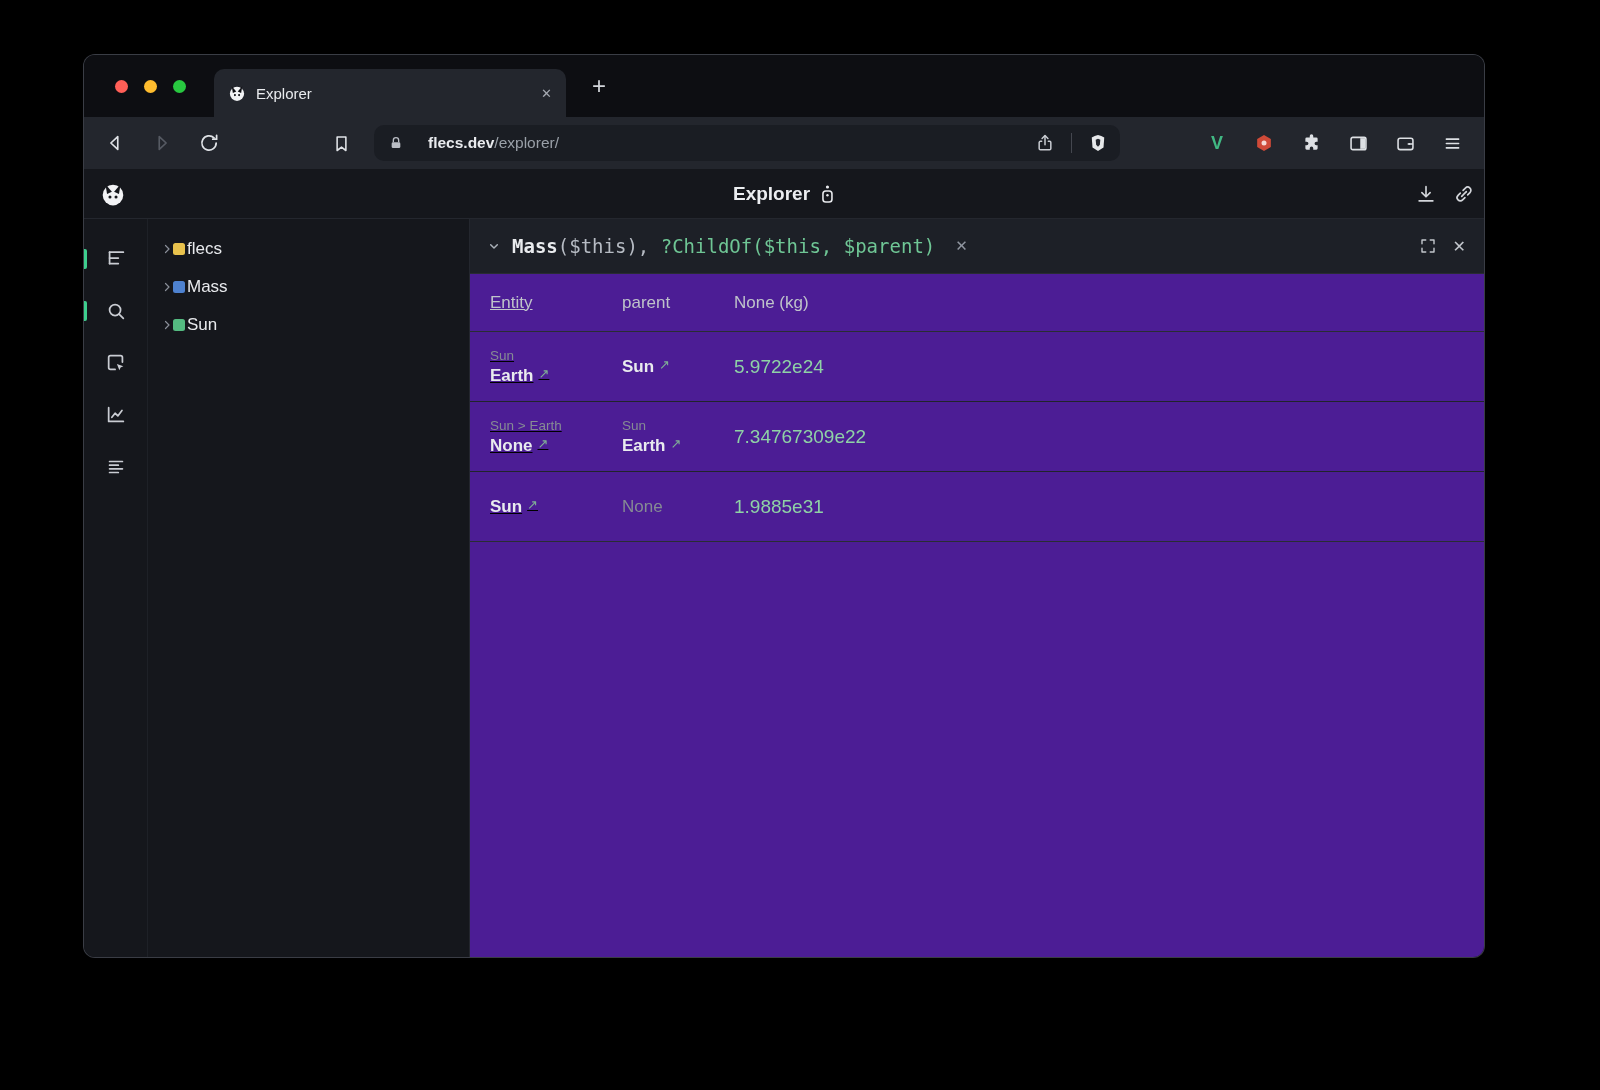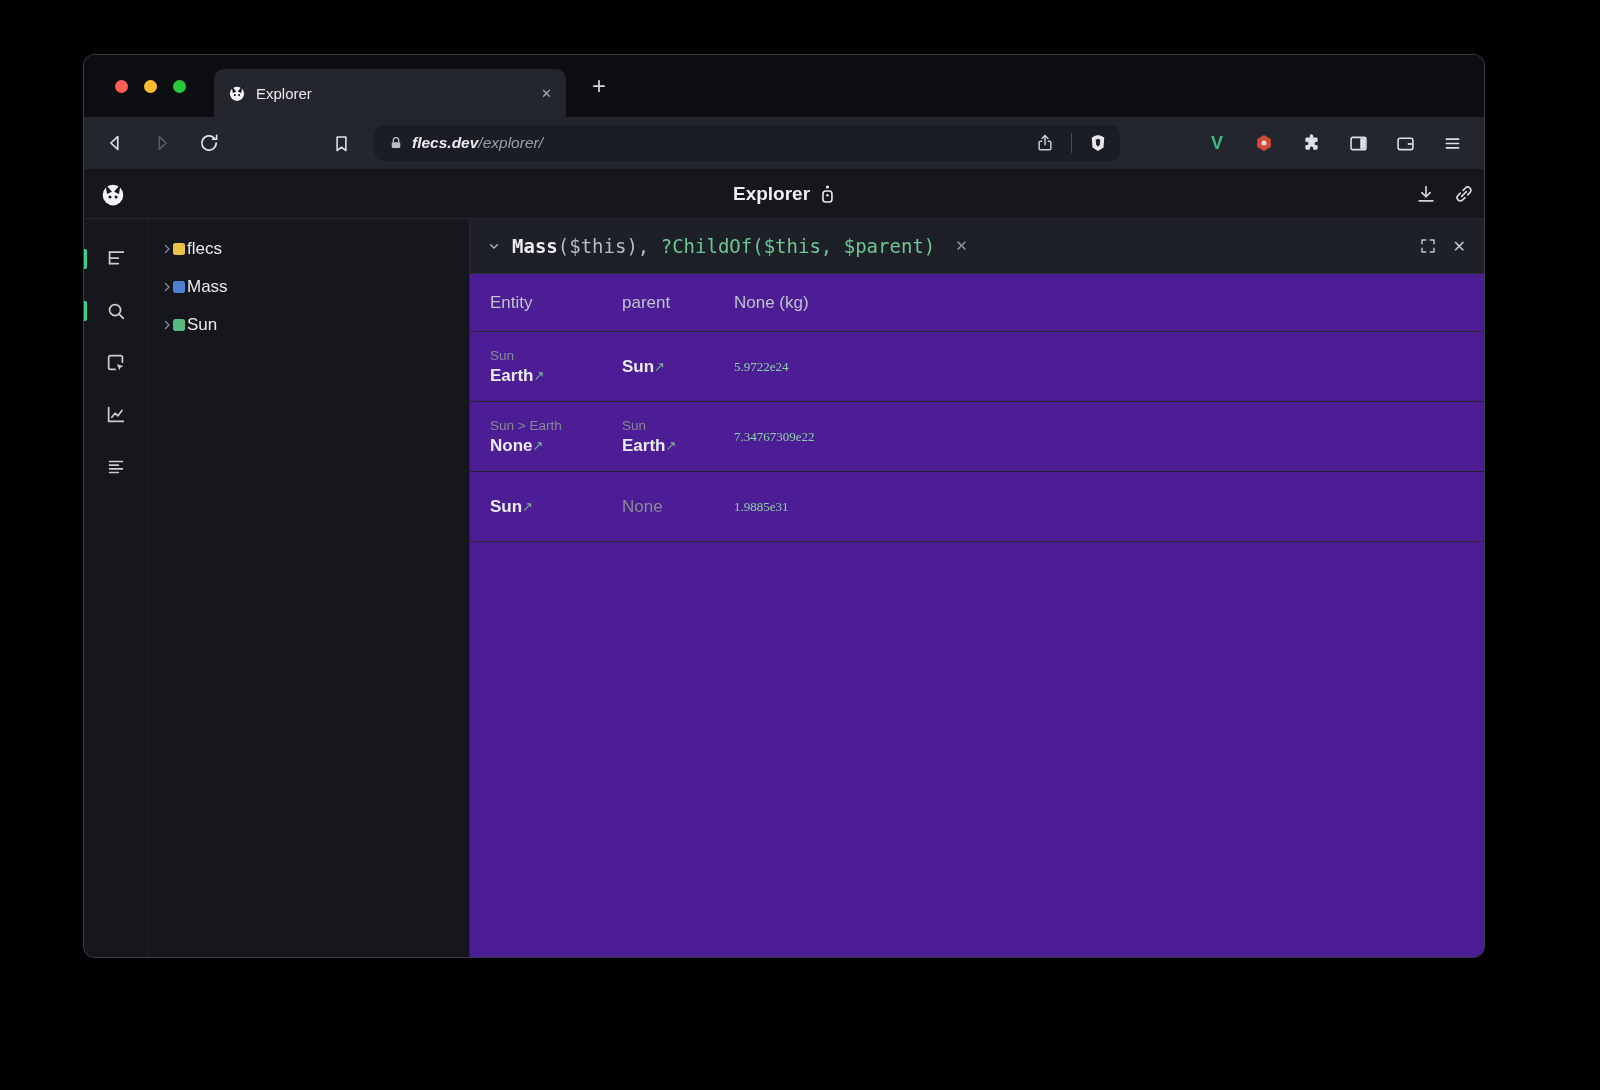--- a/index.html
+++ b/index.html
@@ -30,21 +30,21 @@
   .newtab { margin-left: 18px; color: #d2d5da; font-size: 24px; font-weight: 300;
     width: 30px; height: 30px; display: flex; align-items: center; justify-content: center; }
   
   .navbar { height: 52px; background: #23262d; display: flex; align-items: center;
     padding: 0 20px 0 19px; flex: none; }
   .nav-icon { width: 24px; height: 24px; display: flex; align-items: center; justify-content: center; flex: none; }
   .gap23 { margin-right: 23px; }
   .spacer1 { width: 108px; flex: none; }
   .urlbar { width: 746px; height: 36px; background: #1a1d23; border-radius: 10px;
     display: flex; align-items: center; padding: 0 10px 0 14px; flex: none; }
-  .url-text { font-size: 15.5px; margin-left: 8px; flex: 1; white-space: nowrap; font-style: italic; }
+  .url-text { font-size: 15.5px; margin-left: 24px; flex: 1; white-space: nowrap; }
   .url-domain { color: #e9ebee; font-weight: 600; }
   .url-path { color: #9aa0a8; }
   .url-divider { width: 1px; height: 20px; background: #44474f; margin: 0 14px; }
   .ext-group { margin-left: auto; display: flex; align-items: center; gap: 23px; }
   .v-ext { font-weight: 700; color: #41b883; font-size: 18px; }
   
   .pageheader { height: 50px; background: #15171c; border-bottom: 1px solid #24272e;
     display: flex; align-items: center; padding: 0 8px 0 16px; position: relative; flex: none; }
   .page-title-wrap { position: absolute; left: 50%; transform: translateX(-50%);
     display: flex; gap: 10px; align-items: center; }
@@ -72,33 +72,33 @@
   .q-comp { color: #e9ebee; font-weight: bold; }
   .q-args { color: #b6bbc3; }
   .q-opt { color: var(--query_keyword); }
   .query-clear { margin-left: 10px; color: #9096a0; font-size: 15px; }
   .querybar-right { margin-left: auto; display: flex; gap: 16px; align-items: center; }
   .panel-close { color: #c2c6cc; font-size: 16px; }
   
   .thead { height: 58px; display: flex; align-items: center; border-bottom: 1px solid #2a2d34;
     padding-left: 20px; flex: none; }
   .th { font-size: 17px; color: #bfc3ca; }
-  .col-entity { width: 132px; flex: none; }
+  .col-entity { width: 132px; flex: none; text-decoration: underline; }
   .col-parent { width: 112px; flex: none; }
   .col-mass { flex: 1; }
   .trow { height: 70px; display: flex; align-items: center; padding-left: 20px;
     border-bottom: 1px solid #21242b; flex: none; }
   .trow.last { border-bottom: 1px solid #2a2d34; }
   .cell { display: flex; flex-direction: column; justify-content: center; gap: 3px; }
   .path { font-size: 13.5px; color: #868b94; }
-  .name-line { display: flex; align-items: center; }
+  .name-line { display: flex; gap: 5px; }
   .name { font-size: 17px; font-weight: 600; color: #e9ebee; }
   .none-text { font-size: 17px; color: #868b94; }
   .ext { color: var(--link_arrow); font-size: 13px; }
-  .mass { font-family: Liberation Serif, serif; font-size: 13px; color: var(--mass_value); }
+  .mass { font-family: Liberation Sans, sans-serif; font-size: 19px; color: var(--mass_value); }
   svg { display: block; }
 </style>
 </head>
 <body>
 
 <div class="window">
 
   <div class="tabstrip">
     <div class="traffic">
       <span class="dot red"></span>

